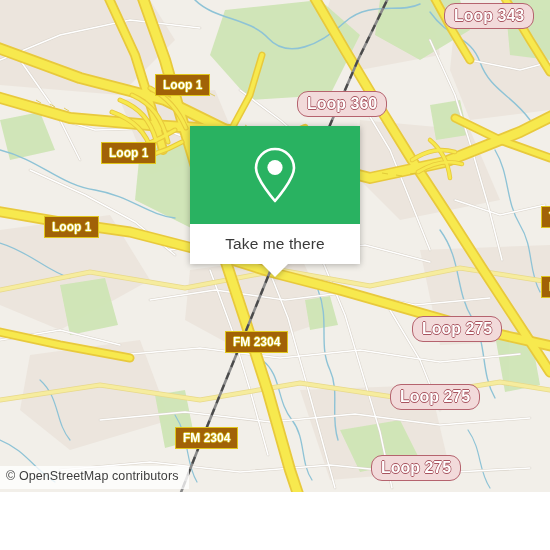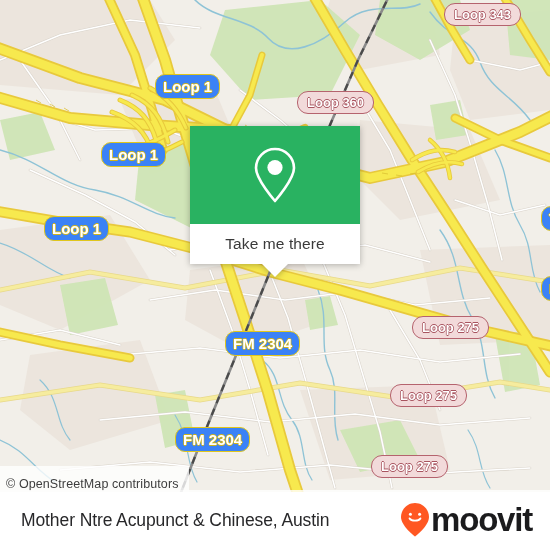--- a/index.html
+++ b/index.html
@@ -42,36 +42,36 @@
   
   .shield {
     position: absolute;
     white-space: nowrap;
     font-weight: bold;
     line-height: 1;
     -webkit-font-smoothing: antialiased;
   }
 
   .shield-yellow {
-    background: #3b82f6;
+    background: #a16207;
     border: 1.6px solid #e0c61c;
     color: #ffffff;
-    font-size: 15px;
+    font-size: 12px;
     padding: 3.5px 7px 4px 7px;
-    border-radius: 10px;
+    border-radius: 0;
     text-shadow:
        0.7px 0 0 #cfb41b, -0.7px 0 0 #cfb41b,
        0 0.7px 0 #cfb41b, 0 -0.7px 0 #cfb41b;
   }
 
   .shield-pink {
     background: #f2dada;
     border: 1.7px solid #b5636e;
     color: #ffffff;
-    font-size: 13px;
+    font-size: 16px;
     padding: 3.5px 9px 4px 9px;
     border-radius: 11px;
     text-shadow:
        0.7px 0 0 #a8545f, -0.7px 0 0 #a8545f,
        0 0.7px 0 #a8545f, 0 -0.7px 0 #a8545f;
   }
 
   
   .popup {
     position: absolute;
@@ -116,21 +116,21 @@
     border-right: 13px solid transparent;
     border-top: 13px solid #ffffff;
   }
 
   
   .attribution {
     position: absolute;
     left: 0;
     top: 466px;
     background: rgba(255,255,255,0.78);
-    padding: 12px 10px 5px 6px;
+    padding: 4px 10px 5px 6px;
     font-size: 12.5px;
     color: #3d3d3d;
     line-height: 1.1;
     letter-spacing: 0.1px;
   }
 
   
   .footer {
     position: absolute;
     left: 0;
@@ -401,33 +401,14 @@
         <span class="popup-tail"></span>
       </div>
     </div>
 
     <div class="attribution">
       <span>© OpenStreetMap contributors</span>
     </div>
 
   </div>
 
-  <div class="footer">
-
-    <svg class="footer-bg" viewBox="0 0 550 492">
-      <use href="#maprender"></use>
-    </svg>
-
-    <div class="footer-title">Mother Ntre Acupunct &amp; Chinese, Austin</div>
-
-    <div class="footer-logo">
-      <svg width="30" height="36" viewBox="0 0 30 36">
-        <path d="M15,1 C7.3,1 1,7.3 1,15 C1,24 15,34.5 15,34.5 C15,34.5 29,24 29,15 C29,7.3 22.7,1 15,1 Z" fill="#ff5722"></path>
-        <circle cx="10.4" cy="12.2" r="1.5" fill="#ffffff"></circle>
-        <circle cx="19.6" cy="12.2" r="1.5" fill="#ffffff"></circle>
-        <path d="M9.6,16.4 C11.4,19.4 18.6,19.4 20.4,16.4" fill="none" stroke="#ffffff" stroke-width="1.9" stroke-linecap="round"></path>
-      </svg>
-      <span class="logo-word">moovit</span>
-    </div>
-
-  </div>
 
 </div>
 
 </body></html>

